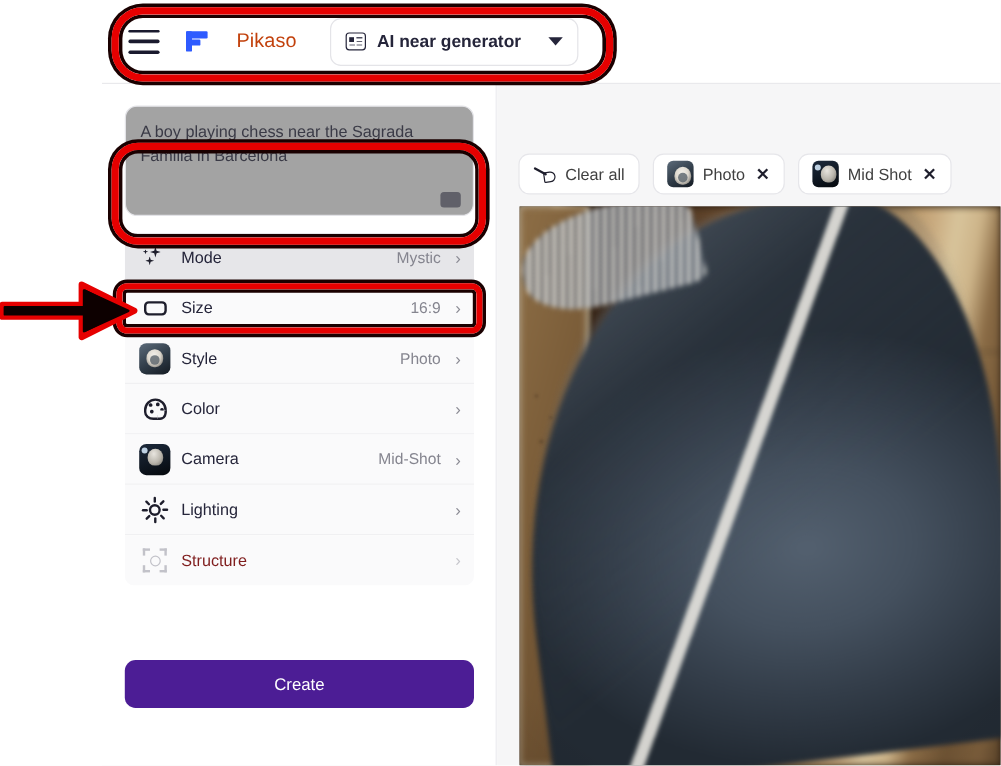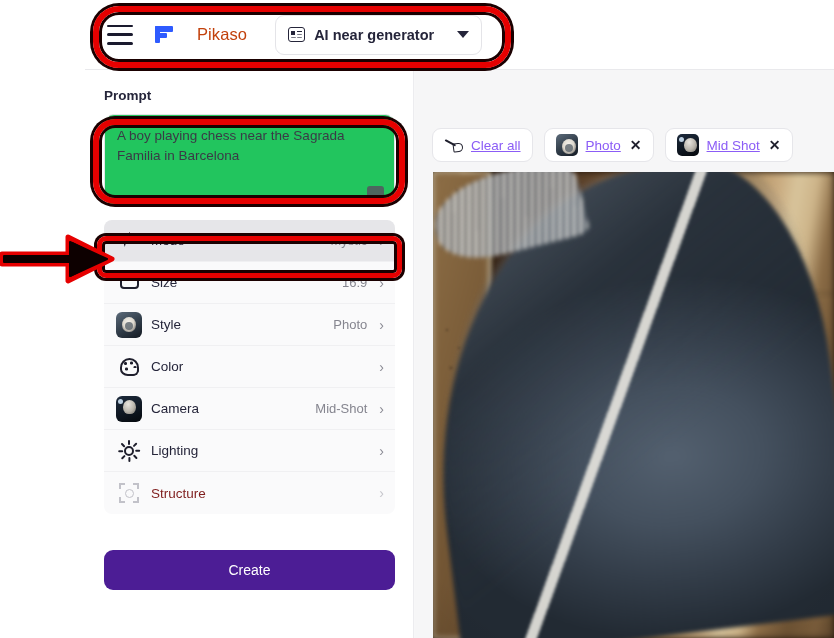--- a/index.html
+++ b/index.html
@@ -141,21 +141,21 @@
     font-size: 13.5px;
     font-weight: bold;
     color: #25253a;
     margin-bottom: 11px;
   }
   .prompt-box {
     width: 291px;
     height: 92px;
     border: 1px solid #e3e3e7;
     border-radius: 10px;
-    background: #22c55e;
+    background: #a3a3a3;
     padding: 11px 12px;
     position: relative;
   }
   .prompt-text {
     font-size: 13.5px;
     line-height: 20px;
     color: #3a3a46;
     width: 240px;
   }
   .prompt-mini-icon {
@@ -378,22 +378,21 @@
     border-radius: 9px;
     display: flex;
     align-items: center;
     padding: 0 11px;
     gap: 8px;
     cursor: pointer;
     white-space: nowrap;
   }
   .chip-label {
     font-size: 13.5px;
-    color: #8b5cf6;
-    text-decoration: underline;
+    color: #404040;
   }
   .chip-thumb {
     width: 22px; height: 22px;
     border-radius: 5px;
     overflow: hidden;
     position: relative;
     flex: 0 0 auto;
   }
   .chip-x {
     font-size: 14px;
@@ -581,21 +580,20 @@
 
       <div class="mode-select">
         <div class="doc-icon"></div>
         <div class="mode-select-label">AI near generator</div>
         <div class="caret-down"></div>
       </div>
     </div>
 
     <div class="sidebar">
 
-      <div class="prompt-label">Prompt</div>
 
       <div class="prompt-box">
         <div class="prompt-text">A boy playing chess near the Sagrada Familia in Barcelona</div>
         <div class="prompt-mini-icon"></div>
       </div>
 
       <div class="options-list">
 
         <div class="option-row highlighted">
           <div class="opt-icon">

